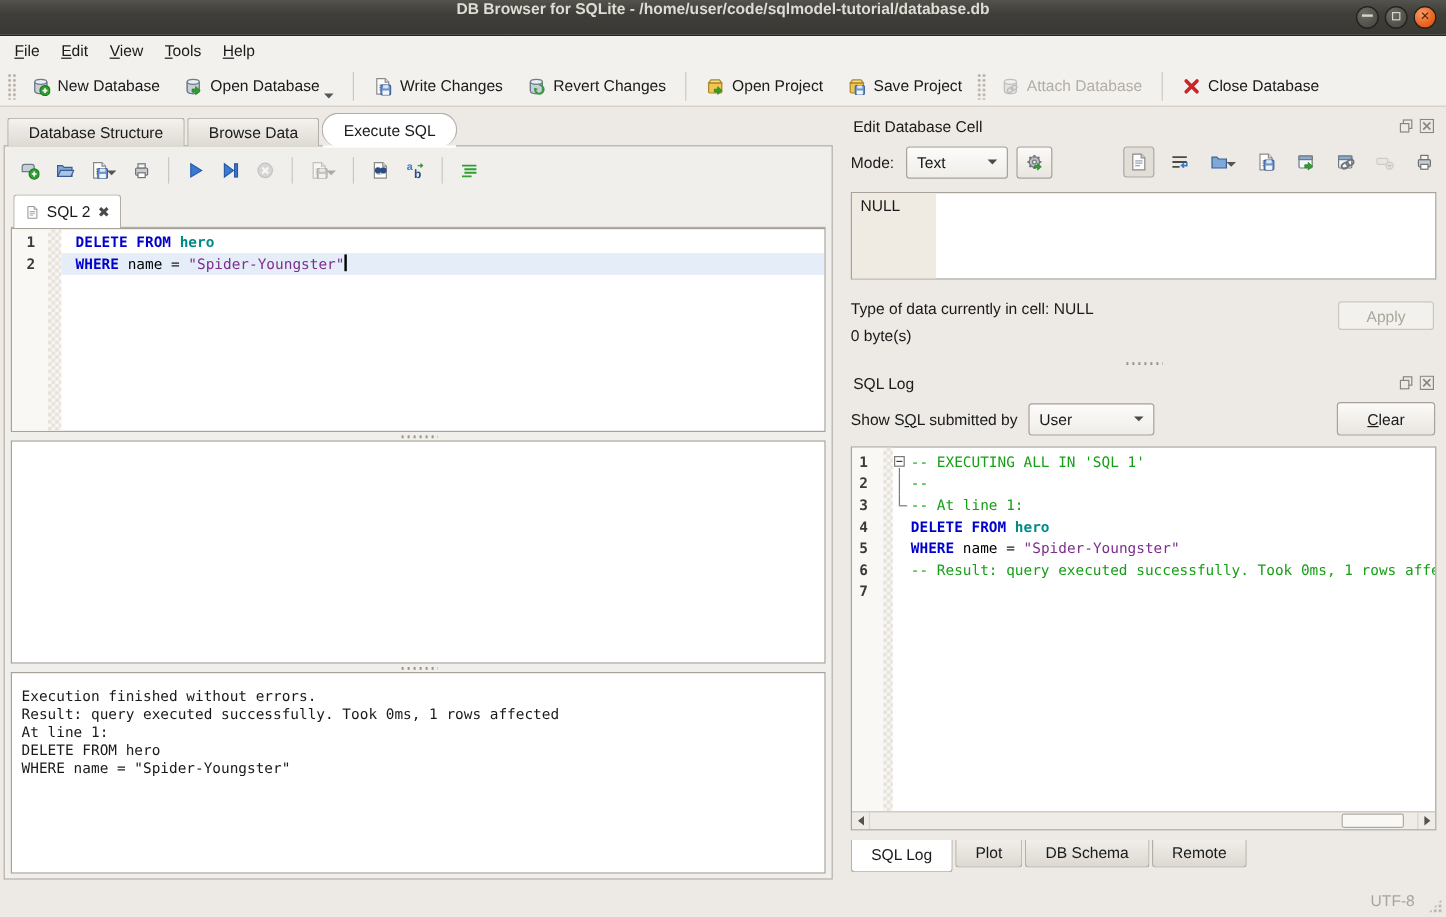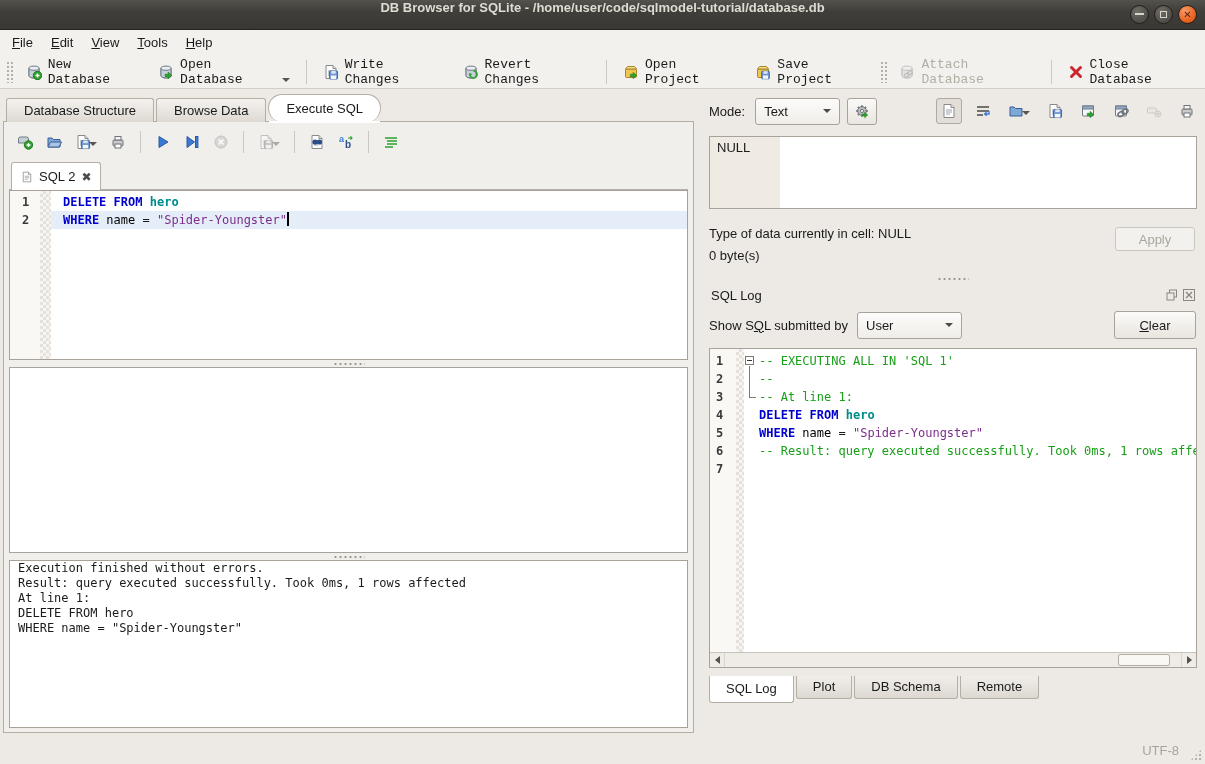--- a/index.html
+++ b/index.html
@@ -24,21 +24,21 @@
   .menubar { position:absolute; top:30px; left:0; right:0; height:25px; background:#F3F1EE;
     display:flex; align-items:center; padding-left:3px; }
   .menu-item { padding:0 9px; line-height:25px; }
 
   
   .toolbar { position:absolute; top:55px; left:0; right:0; height:34px; background:#F3F1EE;
     border-bottom:1px solid #D2CDC5; display:flex; align-items:center; padding-left:4px; }
   .tb-handle { width:8px; height:22px; margin:0 2px;
     background-image:radial-gradient(circle,#B5AFA6 1px,transparent 1.3px); background-size:4px 4px; }
   .tb-sep { width:1px; height:24px; background:#CCC7BF; margin:0 6px; }
-  .tbtn { display:flex; align-items:center; gap:6px; height:28px; padding:0 10px; border-radius:3px;font-family:Liberation Mono, monospace; }
+  .tbtn { display:flex; align-items:center; gap:6px; height:28px; padding:0 10px; border-radius:3px; }
   .tbtn.disabled { color:#B3AEA5; }
   .tbtn.disabled svg { opacity:.4; filter:grayscale(1); }
   .ddcaret { width:0; height:0; border-left:4px solid transparent; border-right:4px solid transparent;
     border-top:4px solid #555; align-self:flex-end; margin:0 0 4px -2px; }
 
   .icon16 { width:16px; height:16px; flex:none; }
   .icon12 { width:12px; height:12px; flex:none; }
 
   
   .main { position:absolute; top:90px; left:0; width:1205px; height:644px; }
@@ -85,21 +85,21 @@
   .tok-field { color:#000000; }
   .tok-str { color:#7D2E8D; }
   .tok-cmt { color:#17A017; }
   .caret-i { display:inline-block; width:2px; height:14px; background:#000; vertical-align:-2px; }
 
   .h-splitter { height:7px; display:flex; align-items:center; justify-content:center; }
   .h-splitter span { width:32px; height:4px;
     background-image:radial-gradient(circle,#9A948B 1px,transparent 1.2px); background-size:5px 4px; }
 
   .results { height:186px; border:1px solid #A9A29B; background:#fff; }
-  .execlog { flex:1; border:1px solid #A9A29B; background:#fff; padding:0 8px;
+  .execlog { flex:1; border:1px solid #A9A29B; background:#fff; padding:12px 8px;
     font-family:"DejaVu Sans Mono",monospace; font-size:12px; }
   .execlog div { line-height:15px; white-space:pre; }
 
   
   .dockheader { height:24px; display:flex; align-items:center; padding:2px 2px 0 2px; }
   .dockheader .dtitle { flex:1; }
   .dockicons { display:flex; gap:5px; }
 
   .moderow { height:34px; display:flex; align-items:center; margin-top:2px; }
   .combo { height:27px; background:linear-gradient(#FDFCFB,#F0EDE8); border:1px solid #A9A29B; border-radius:3px;
@@ -427,20 +427,33 @@
           <div>Result: query executed successfully. Took 0ms, 1 rows affected</div>
           <div>At line 1:</div>
           <div>DELETE FROM hero</div>
           <div>WHERE name = "Spider-Youngster"</div>
         </div>
       </div>
     </div>
 
     <div class="dock">
 
+      <div class="dockheader">
+        <span class="dtitle">Edit Database Cell</span>
+        <div class="dockicons">
+          <svg class="icon12" viewBox="0 0 12 12">
+              <rect x="3.5" y="1" width="7" height="7" fill="none" stroke="#8A867E"></rect>
+              <rect x="1" y="4" width="7" height="7" fill="#EDEAE5" stroke="#8A867E"></rect>
+            </svg>
+          <svg class="icon12" viewBox="0 0 12 12">
+              <rect x="0.5" y="0.5" width="11" height="11" fill="none" stroke="#8A867E"></rect>
+              <path d="M3 3 l6 6 M9 3 l-6 6" stroke="#8A867E" stroke-width="1.4"></path>
+            </svg>
+        </div>
+      </div>
 
       <div class="moderow">
         <span>Mode:</span>
         <div class="combo" style="width:85px;margin-left:10px">
           <span>Text</span>
             <span class="cbcaret"></span>
         </div>
         <div class="btn" style="width:30px;height:27px;margin-left:7px">
           <svg class="icon16" viewBox="0 0 16 16">
               <use href="#sym-gear"></use>

